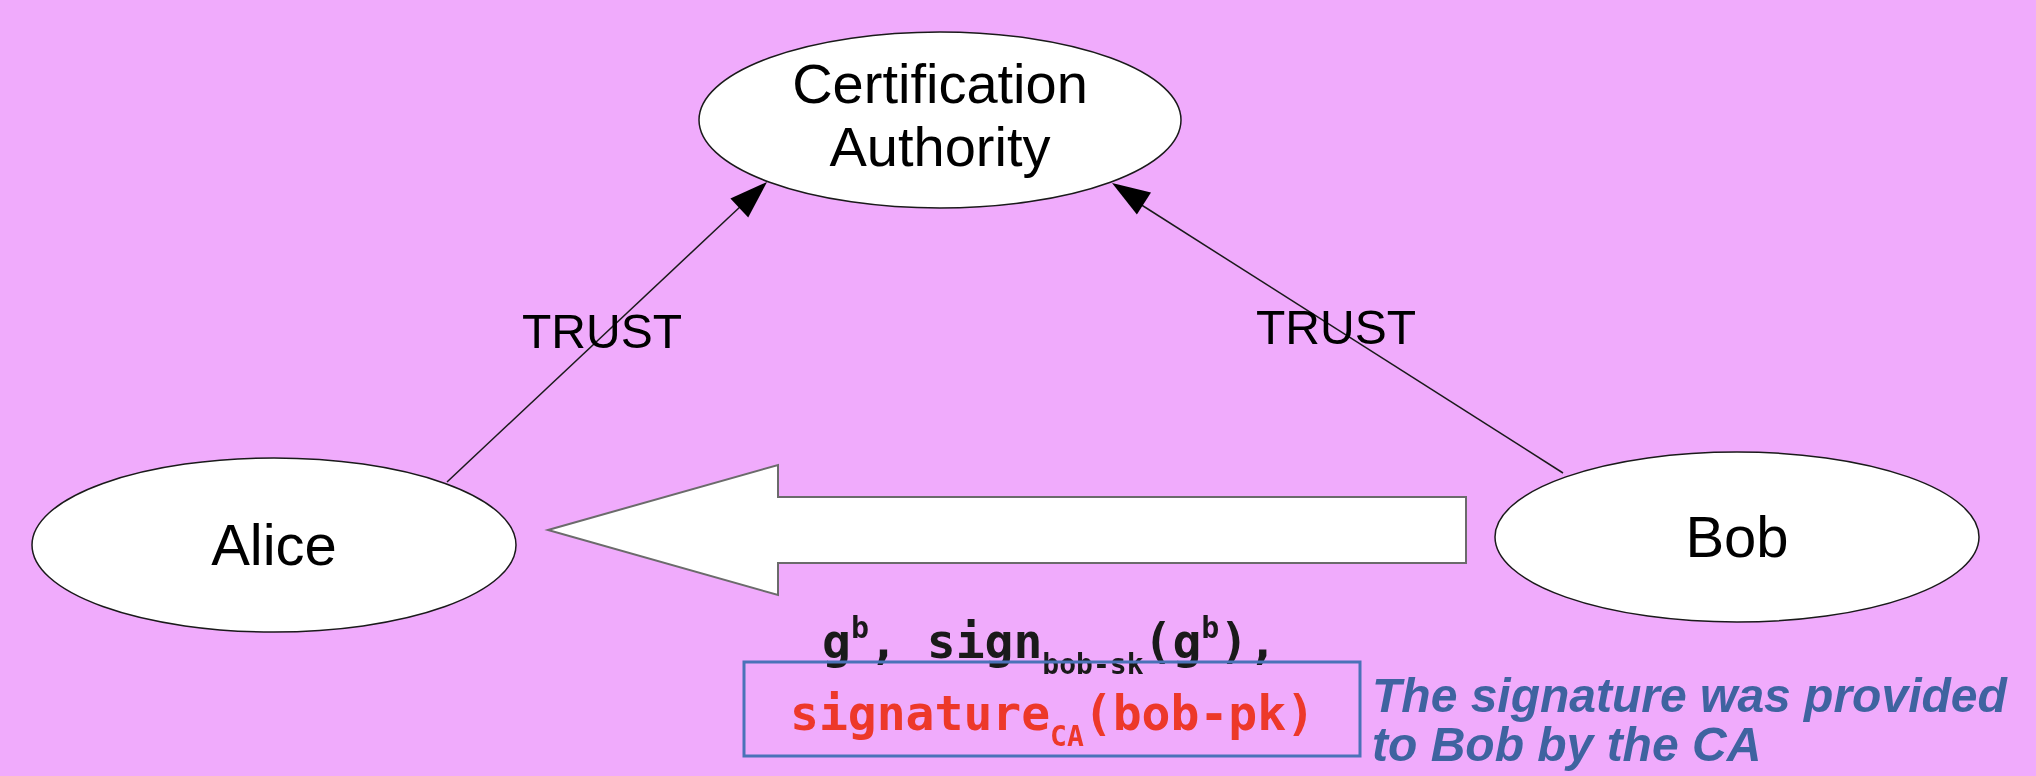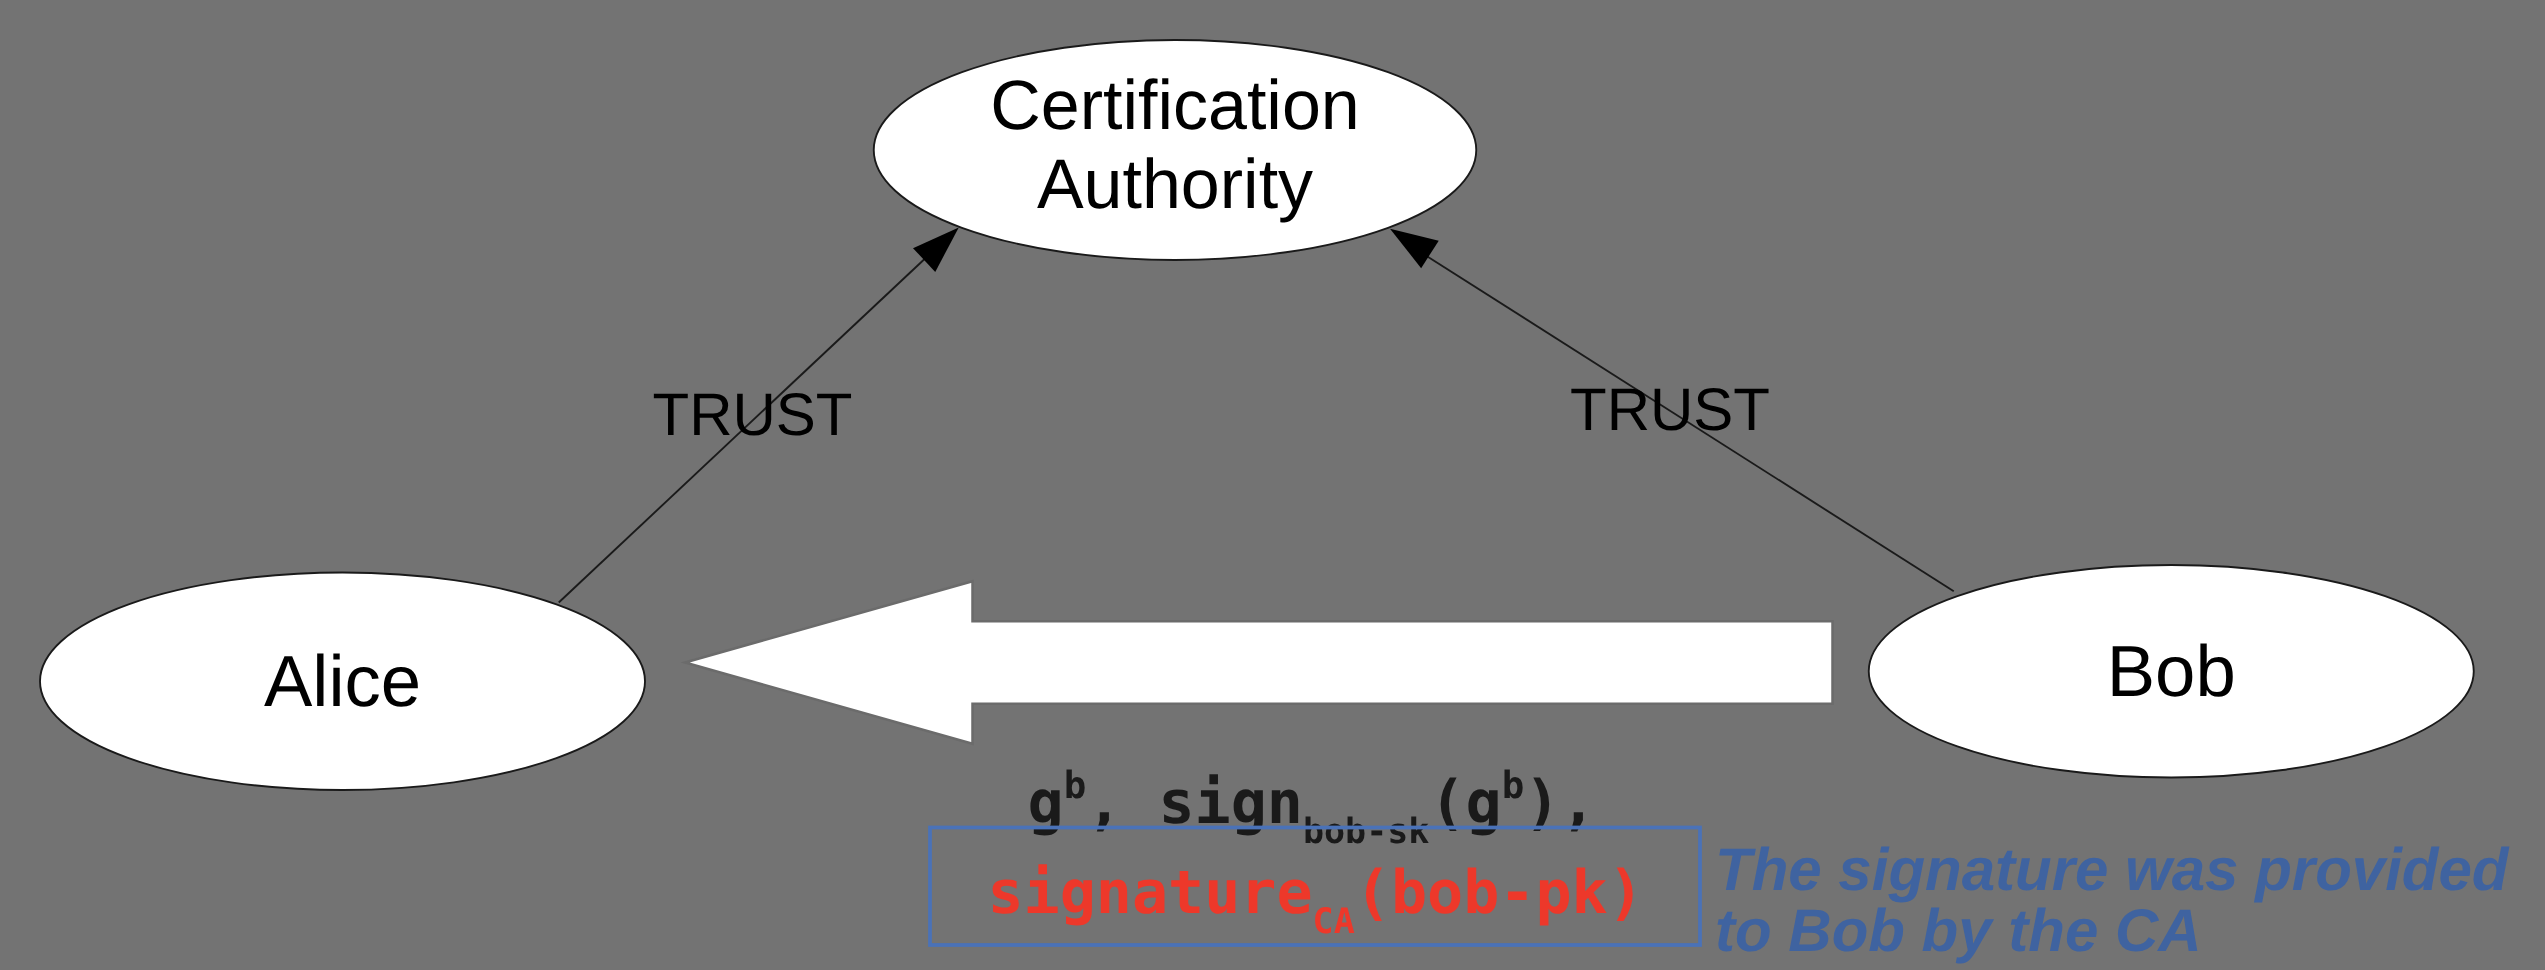--- a/index.html
+++ b/index.html
@@ -4,21 +4,21 @@
 <style>
   html, body {
     margin: 0;
     padding: 0;
     background: #ffffff;
   }
   .canvas {
     position: relative;
     width: 2036px;
     height: 776px;
-    background: #737373;
+    background: #f0abfc;
     font-family: "Liberation Sans", sans-serif;
     overflow: hidden;
   }
   svg { display: block; }
 
   .node-label {
     font-family: "Liberation Sans", sans-serif;
     font-size: 56px;
     fill: #000000;
   }

